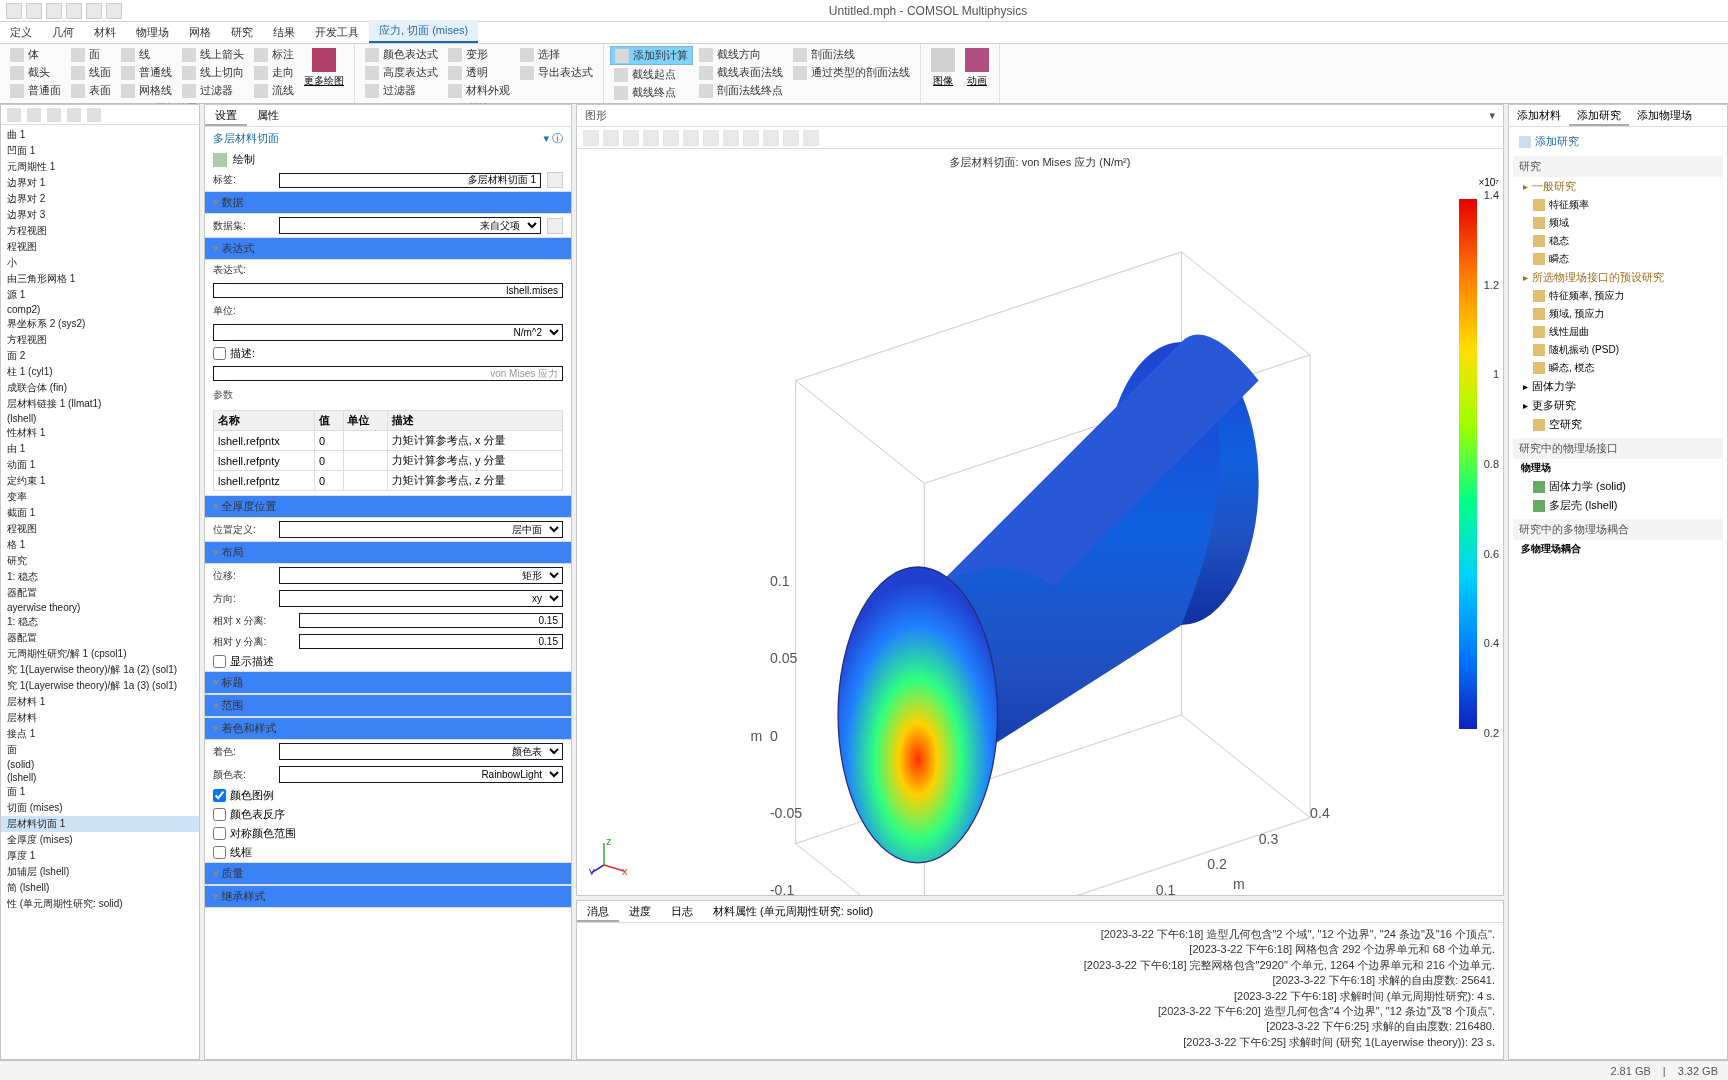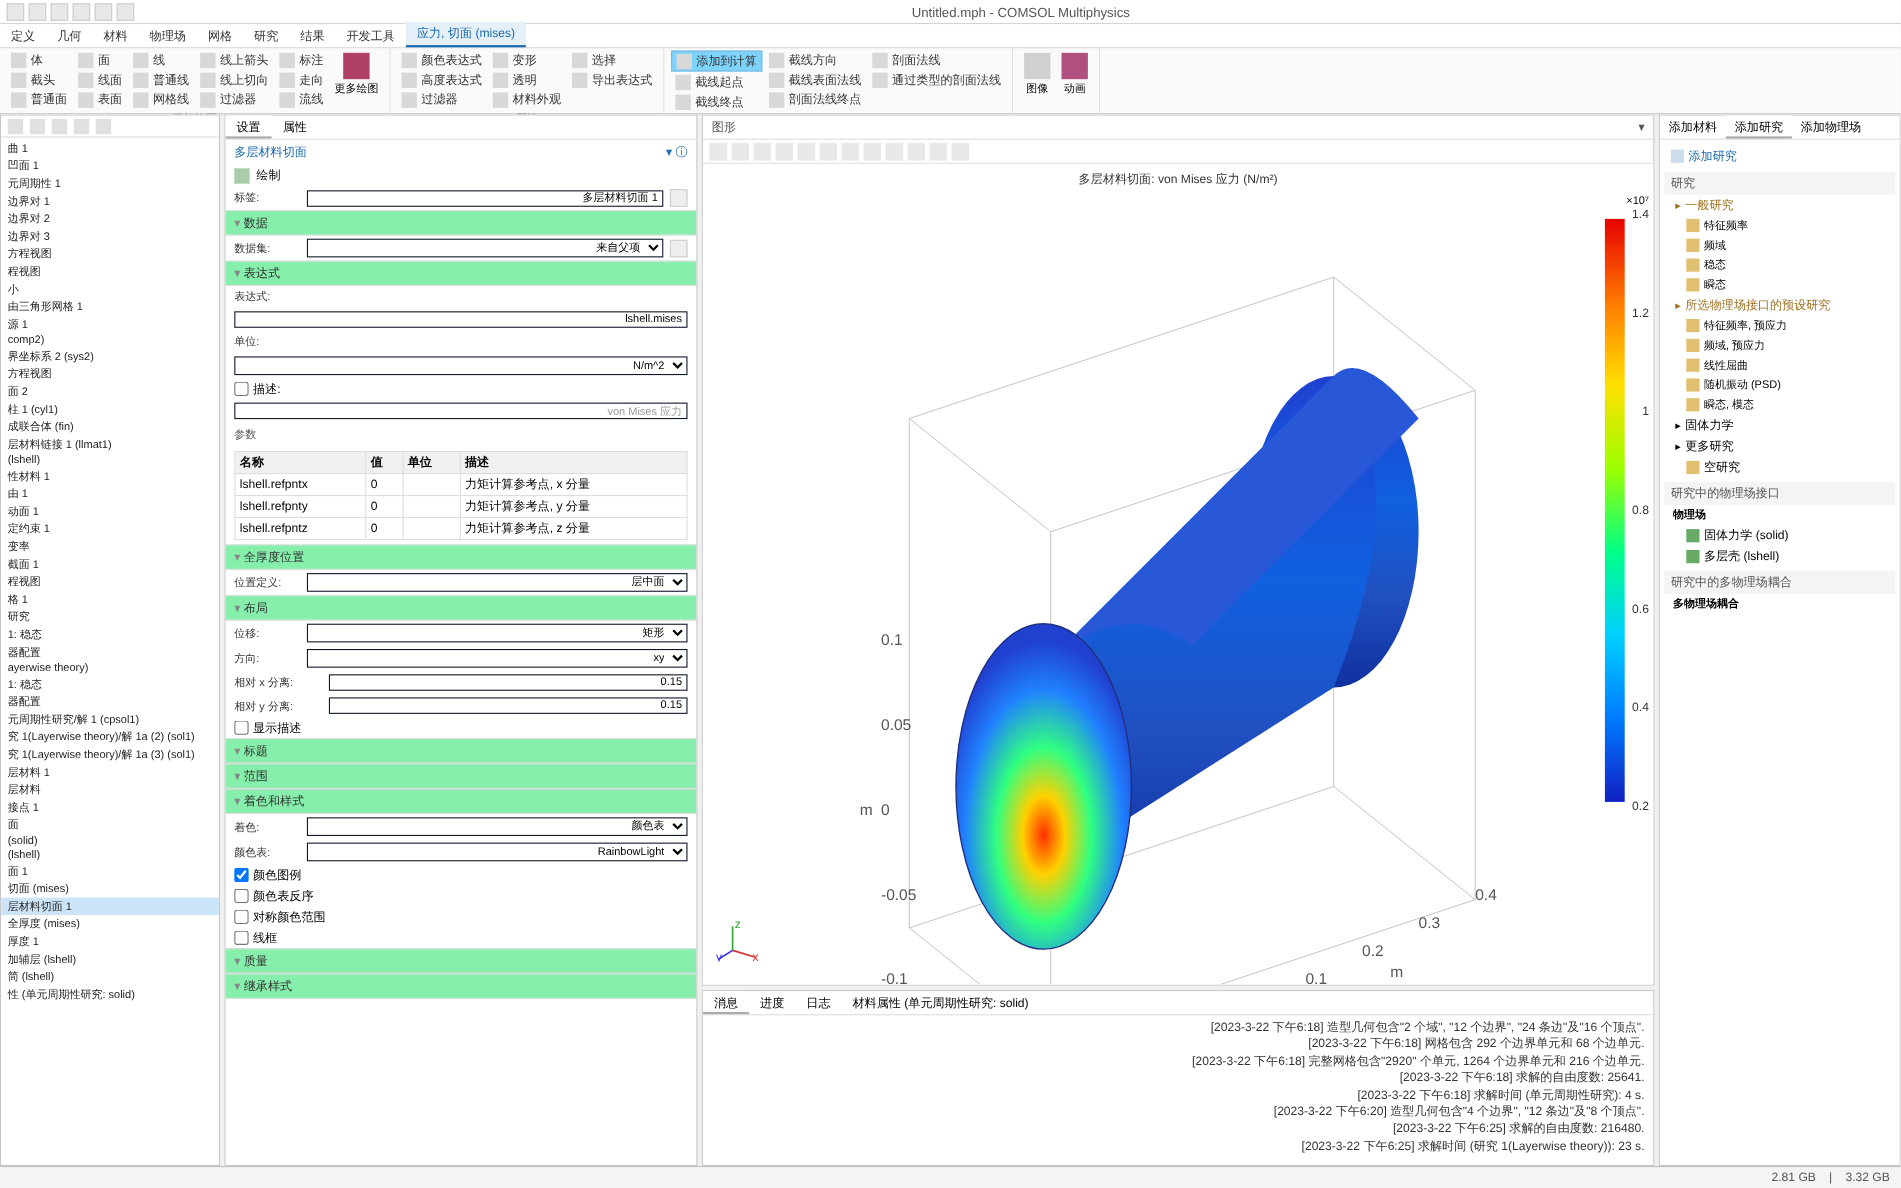--- a/index.html
+++ b/index.html
@@ -14,52 +14,52 @@
 
 .ribbon-tabs { height: 22px; background: #fff; display: flex; border-bottom: 1px solid #d0d0d0; align-items: flex-end; }
 .ribbon-tab { padding: 3px 10px; cursor: pointer; color: #333; }
 .ribbon-tab.active { background: #e6f0f8; color: #1a6bb0; border-bottom: 2px solid #1a6bb0; }
 
 
 .ribbon { height: 60px; background: #fafafa; display: flex; border-bottom: 1px solid #c0c0c0; }
 .ribbon-group { display: flex; flex-direction: column; border-right: 1px solid #e0e0e0; padding: 2px 6px; }
 .ribbon-group-items { display: flex; flex: 1; gap: 2px; align-items: flex-start; }
 .ribbon-group-label { text-align: center; font-size: 10px; color: #888; padding-top: 2px; }
-.ribbon-btn-lg { display: flex; flex-direction: column; align-items: center; padding: 2px 4px; cursor: pointer; }
+.ribbon-btn-lg { display: flex; flex-direction: column; align-items: center; padding: 2px 4px; cursor: pointer; text-decoration: underline; }
 .ribbon-btn-lg .ico { width: 24px; height: 24px; background: #d0d0d0; }
 .ribbon-btn-lg .lbl { font-size: 10px; margin-top: 2px; }
 .ribbon-col { display: flex; flex-direction: column; gap: 1px; }
 .ribbon-btn-sm { display: flex; align-items: center; gap: 4px; padding: 1px 4px; cursor: pointer; font-size: 10px; color: #333; }
 .ribbon-btn-sm .ico { width: 14px; height: 14px; background: #d8d8d8; }
 .ribbon-btn-sm.active { background: #7dd3fc; border: 1px solid #7ab6e0; }
 
 
 .main { flex: 1; display: flex; overflow: hidden; }
 .panel { background: #fff; border: 1px solid #c8c8c8; display: flex; flex-direction: column; }
 
 
 .model-tree { width: 200px; }
 .tree-toolbar { height: 20px; border-bottom: 1px solid #ddd; display: flex; align-items: center; gap: 6px; padding: 0 6px; }
 .tree-toolbar .ico { width: 14px; height: 14px; background: #e0e0e0; }
 .tree-body { flex: 1; overflow: auto; padding: 2px 0; }
 .tree-node { padding: 1px 6px; cursor: pointer; white-space: nowrap; font-size: 10px; color: #222; }
 .tree-node.sel { background: #cce4f7; }
 
 
-.settings { width: 430px; margin-left: 4px; }
+.settings { width: 368px; margin-left: 4px; }
 .settings-tabs { height: 22px; display: flex; border-bottom: 1px solid #ddd; }
 .settings-tab { padding: 3px 10px; font-size: 11px; cursor: pointer; }
 .settings-tab.active { background: #fff; border-bottom: 2px solid #aaa; }
 .settings-header { padding: 4px 8px; color: #1a6bb0; font-size: 12px; display:flex; align-items:center; justify-content:space-between;}
 .settings-toolbar { padding: 2px 8px; display:flex; gap:6px; align-items:center; font-size:10px;}
 .settings-body { flex: 1; overflow: auto; }
 .form-row { display: flex; align-items: center; padding: 3px 8px; gap: 6px; }
 .form-row label { width: 60px; font-size: 10px; color: #333; }
 .form-row input[type=text], .form-row select { flex: 1; border: 1px solid #0f172a; padding: 1px 4px; font-size: 10px; background:#fff;text-align:right; }
-.section-head { background: #86efac; padding: 3px 8px; font-size: 11px; color: #333; cursor: pointer; border-top: 1px solid #ddd; border-bottom:1px solid #ddd; }
+.section-head { background: #3b82f6; padding: 3px 8px; font-size: 11px; color: #333; cursor: pointer; border-top: 1px solid #ddd; border-bottom:1px solid #ddd; }
 .section-head::before { content: "▾ "; color: #888; }
 .param-table { width: calc(100% - 16px); margin: 4px 8px; border: 1px solid #ccc; border-collapse: collapse; font-size: 10px; }
 .param-table th, .param-table td { border: 1px solid #ddd; padding: 2px 4px; text-align: left; }
 .param-table th { background: #f0f0f0; }
 .chk-row { display:flex; align-items:center; gap:4px; padding:2px 8px; font-size:10px; }
 
 
 .center-col { flex: 1; display: flex; flex-direction: column; margin: 0 4px; }
 .graphics { flex: 1; }
 .graphics-header { height: 22px; display: flex; align-items: center; justify-content: space-between; padding: 0 8px; border-bottom: 1px solid #ddd; font-size: 12px; color:#555;}

